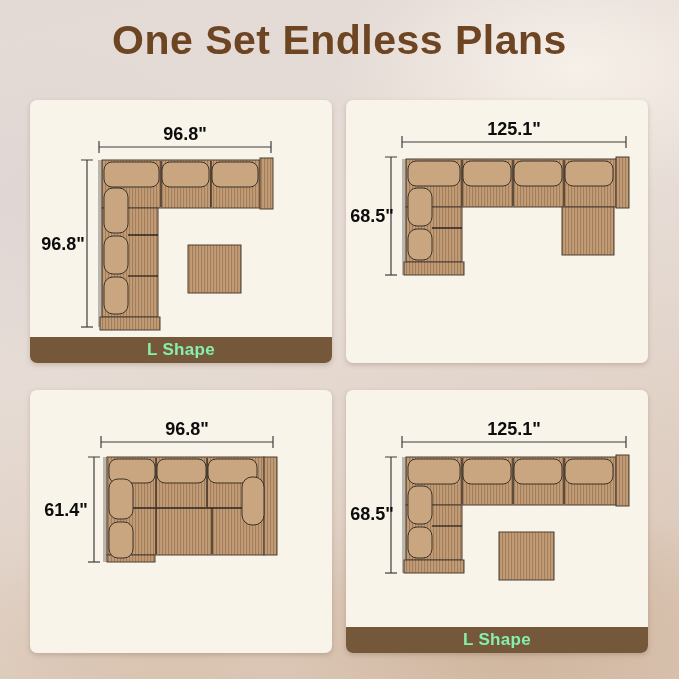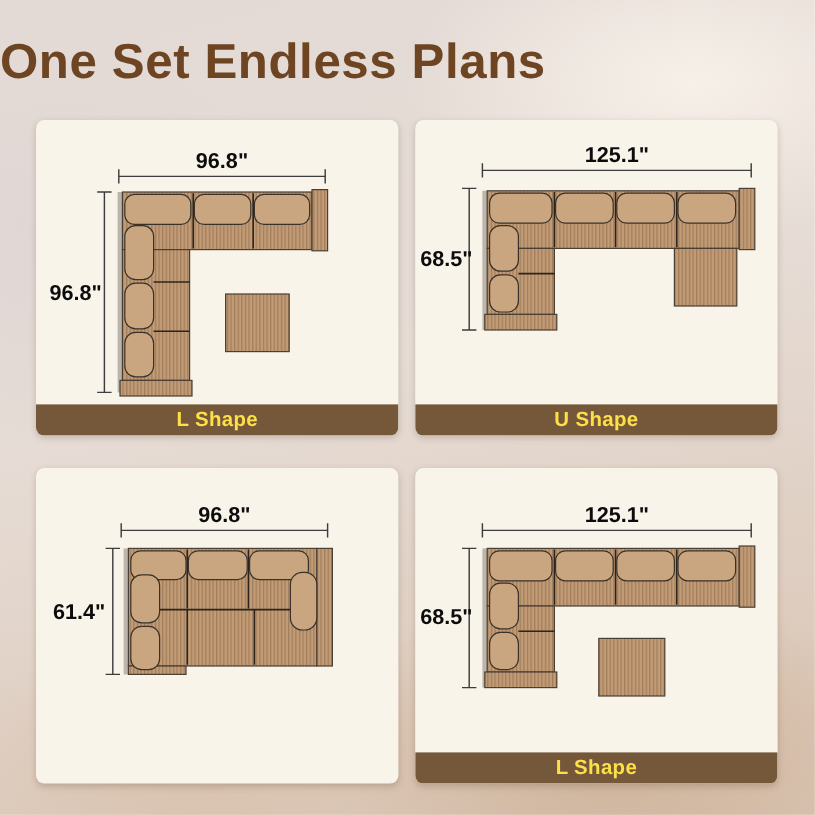--- a/index.html
+++ b/index.html
@@ -8,21 +8,22 @@
     font-family:"Liberation Sans", sans-serif;
     position:relative;
     background:
       radial-gradient(ellipse 55% 30% at 85% 10%, rgba(248,241,234,0.95), rgba(248,241,234,0) 65%),
       radial-gradient(ellipse 45% 35% at 8% 30%, rgba(223,213,212,0.9), rgba(223,213,212,0) 70%),
       radial-gradient(ellipse 50% 28% at 75% 92%, rgba(203,174,147,0.85), rgba(203,174,147,0) 72%),
       radial-gradient(ellipse 45% 25% at 25% 95%, rgba(216,192,172,0.8), rgba(216,192,172,0) 70%),
       linear-gradient(165deg, #e3dad6 0%, #e6dcd5 45%, #d9c3b1 100%);
   }
   .title {
-    padding-top:28px;
+    padding-top:17px;
+    text-align:center;
     font-size:41px;
     font-weight:bold;
     letter-spacing:0.5px;
     color:#6E4523;
   }
   .grid {
     position:absolute;
     left:30px; top:100px;
     display:grid;
     grid-template-columns:302px 302px;
@@ -35,21 +36,21 @@
     border-radius:7px;
     box-shadow:0 2px 5px rgba(110,90,70,0.28);
     display:flex;
     flex-direction:column;
     overflow:hidden;
   }
   .diagram { width:302px; height:237px; }
   .panel-label {
     height:26px;
     background:#75573A;
-    color:#fde047;
+    color:#86efac;
     font-size:17px;
     font-weight:bold;
     letter-spacing:0.3px;
     display:flex;
     align-items:center;
     justify-content:center;
   }
   svg text {
     font-family:"Liberation Sans", sans-serif;
     font-weight:bold;
@@ -147,21 +148,20 @@
         <g>
           <rect class="pill" x="62" y="61" width="52" height="25" rx="8"></rect>
           <rect class="pill" x="117" y="61" width="48" height="25" rx="8"></rect>
           <rect class="pill" x="168" y="61" width="48" height="25" rx="8"></rect>
           <rect class="pill" x="219" y="61" width="48" height="25" rx="8"></rect>
           <rect class="pill" x="62" y="88" width="24" height="38" rx="9"></rect>
           <rect class="pill" x="62" y="129" width="24" height="31" rx="9"></rect>
         </g>
       </g>
     </svg>
-    <div class="panel-label">U Shape</div>
   </section>
 
   <section class="panel">
     <svg class="diagram" viewBox="0 0 302 237">
       <defs>
         <pattern id="st3" width="3" height="4" patternUnits="userSpaceOnUse">
           <rect width="3" height="4" fill="#C29C77"></rect>
           <rect width="1.1" height="4" fill="#A37E5A"></rect>
         </pattern>
       </defs>

